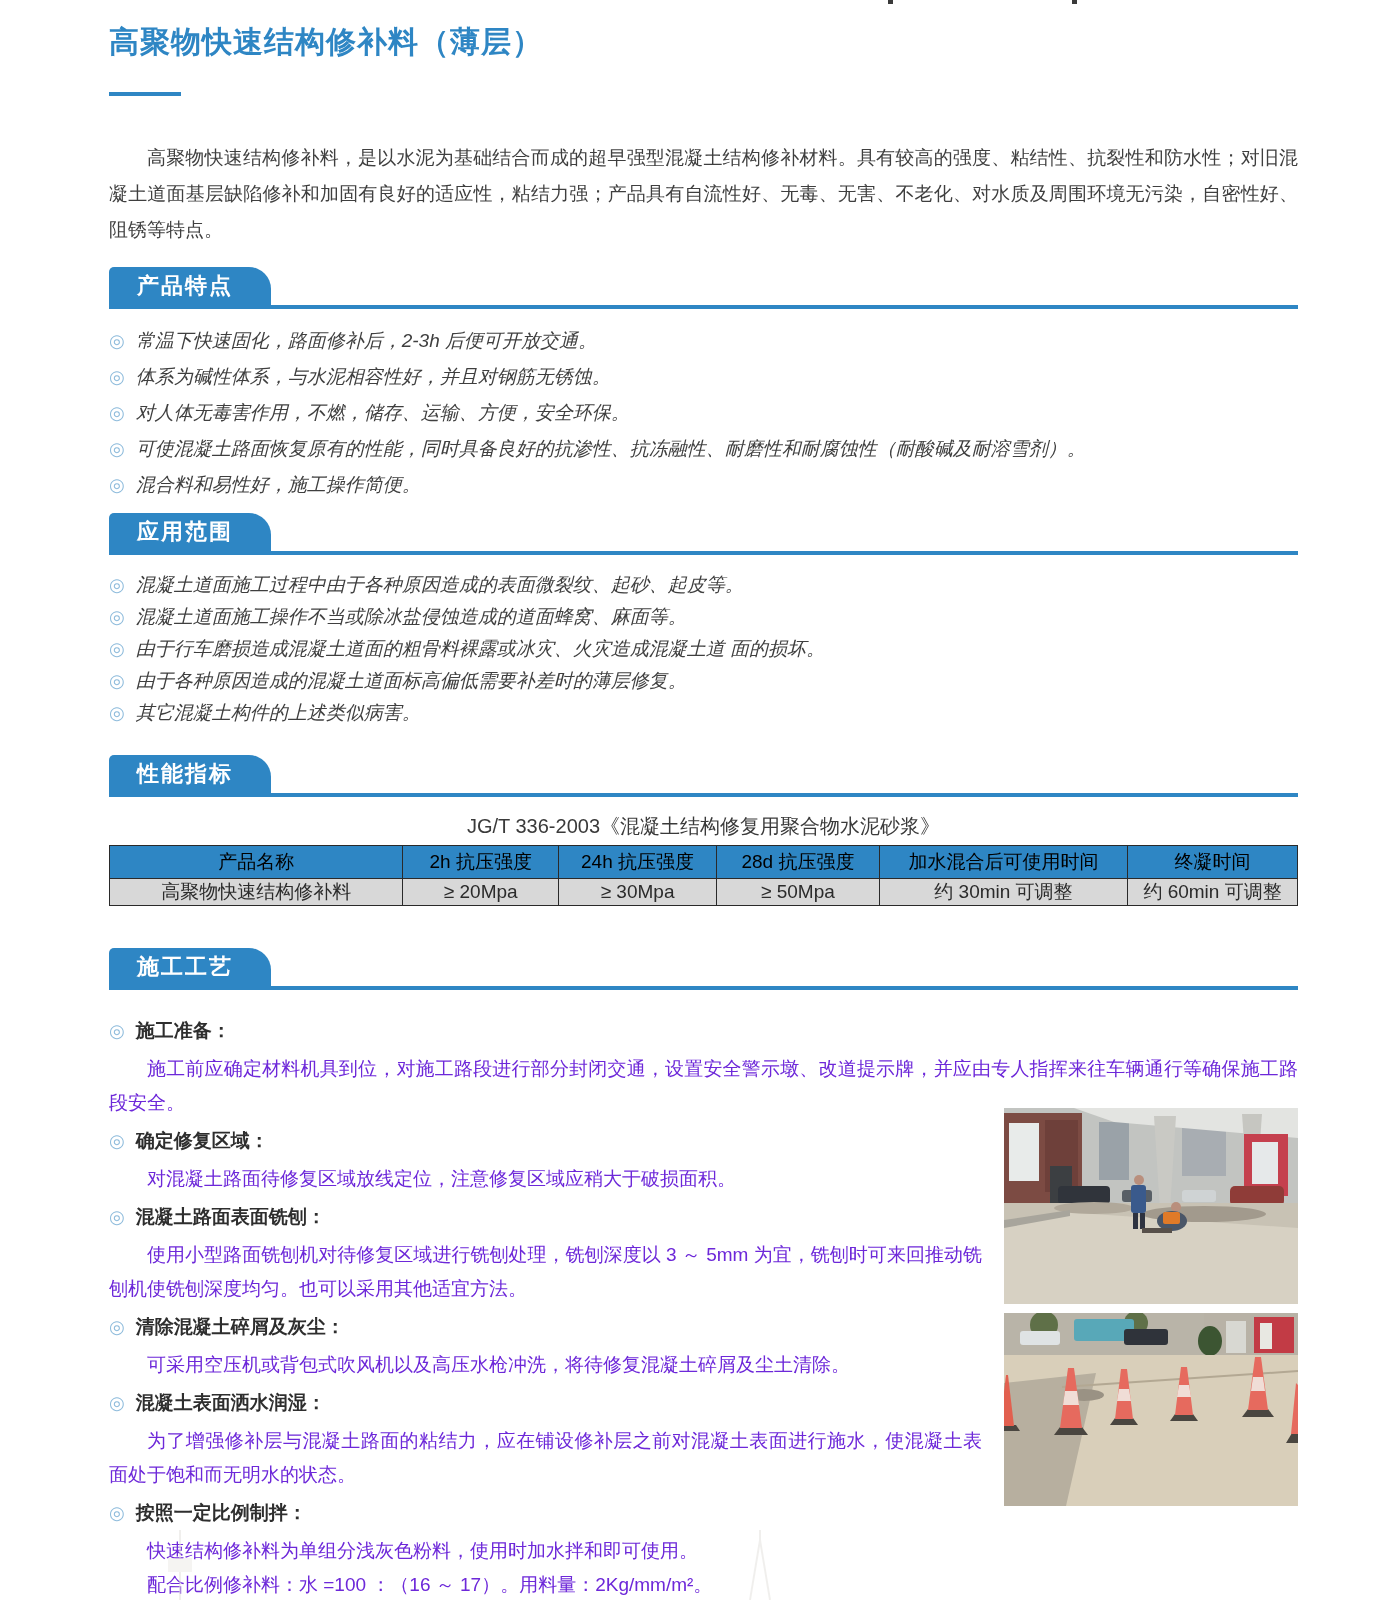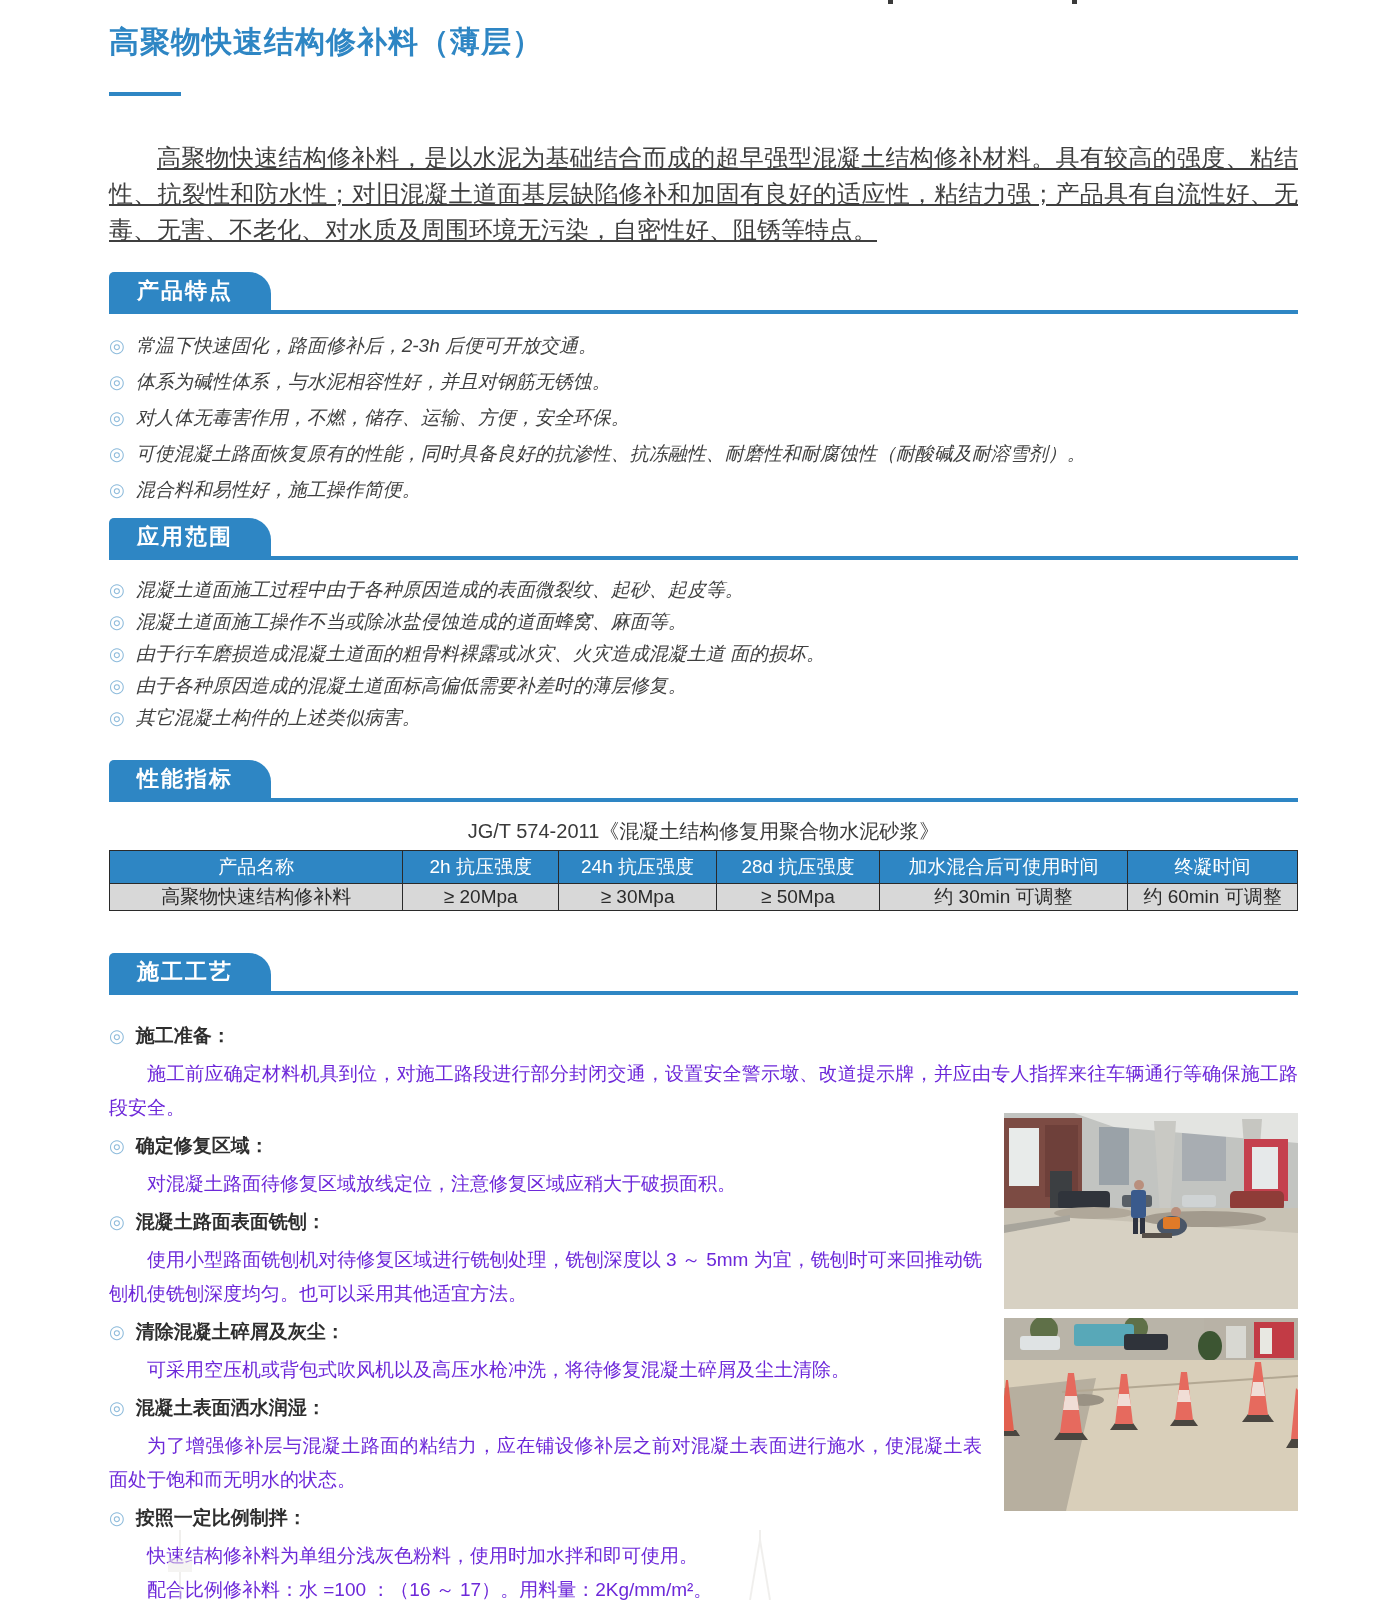--- a/index.html
+++ b/index.html
@@ -16,21 +16,21 @@
   }
   .page{padding:0 86px 0 109px;position:relative;}
 
   .edge-artifact{position:absolute;top:0;width:5px;height:4px;background:#3a3a3a;}
   .edge-artifact.a1{left:888px;}
   .edge-artifact.a2{left:1072px;}
 
   .doc-title{padding-top:22px;font-size:30px;line-height:40px;font-weight:bold;color:var(--accent);letter-spacing:1px;}
   .title-dash{width:72px;height:4px;background:var(--accent);margin-top:30px;}
 
-  .intro{margin-top:44px;font-size:24px;line-height:36px;color:#3f3f3f;text-indent:2em;text-align:justify;text-decoration:underline;}
+  .intro{margin-top:44px;font-size:19px;line-height:36px;color:#3f3f3f;text-indent:2em;text-align:justify;}
 
   .section{margin-top:12px;}
   .section.applications{margin-top:10px;}
   .section.performance{margin-top:26px;}
   .section.process{margin-top:42px;}
   .section-tab{
     display:inline-block;background:var(--accent);color:#ffffff;
     font-size:22px;font-weight:bold;line-height:38px;height:38px;
     padding:0 38px 0 28px;border-radius:5px 22px 0 0;letter-spacing:2px;
     vertical-align:bottom;
@@ -39,21 +39,21 @@
 
   ul.blist{list-style:none;margin:12px 0 0 0;padding:0;font-size:19px;color:#3f3f3f;}
   ul.blist li{line-height:35px;font-style:italic;}
   ul.blist.app li{line-height:32px;}
   ul.blist{margin-top:14px;}
   .bullet{color:var(--bullet-icon);margin-right:11px;font-size:18px;}
 
   .perf-caption{margin-top:18px;text-align:center;font-size:20px;color:#3a3a3a;line-height:22px;}
   table.perf{width:100%;border-collapse:collapse;margin-top:8px;font-size:19px;table-layout:fixed;}
   table.perf th{
-    background:var(--accent);color:#ffffff;font-weight:normal;height:33px;
+    background:var(--accent);color:#000000;font-weight:normal;height:33px;
     border:1px solid #2a2a2a;text-align:center;padding:0 2px;
   }
   table.perf td{
     background:var(--table-row-bg);color:#2b2b2b;height:18px;
     border:1px solid #2a2a2a;text-align:center;padding:0 2px;
   }
   .c1{width:24.7%}.c2{width:13.1%}.c3{width:13.3%}.c4{width:13.7%}.c5{width:20.9%}.c6{width:14.3%}
 
   .process-content{margin-top:20px;font-size:19px;}
   .step-label{line-height:42px;font-weight:bold;color:#2e2e2e;}
@@ -106,21 +106,21 @@
     <li><span class="bullet">◎</span><span>由于各种原因造成的混凝土道面标高偏低需要补差时的薄层修复。</span></li>
     <li><span class="bullet">◎</span><span>其它混凝土构件的上述类似病害。</span></li>
   </ul>
 
   <div class="section performance">
     <div class="section-tab">
       <span>性能指标</span>
     </div>
     <div class="section-rule"></div>
   </div>
-  <div class="perf-caption">JG/T 574-2011《混凝土结构修复用聚合物水泥砂浆》</div>
+  <div class="perf-caption">JG/T 336-2003《混凝土结构修复用聚合物水泥砂浆》</div>
   <table class="perf">
     <thead>
       <tr>
         <th class="c1">产品名称</th>
         <th class="c2">2h 抗压强度</th>
         <th class="c3">24h 抗压强度</th>
         <th class="c4">28d 抗压强度</th>
         <th class="c5">加水混合后可使用时间</th>
         <th class="c6">终凝时间</th>
       </tr>

